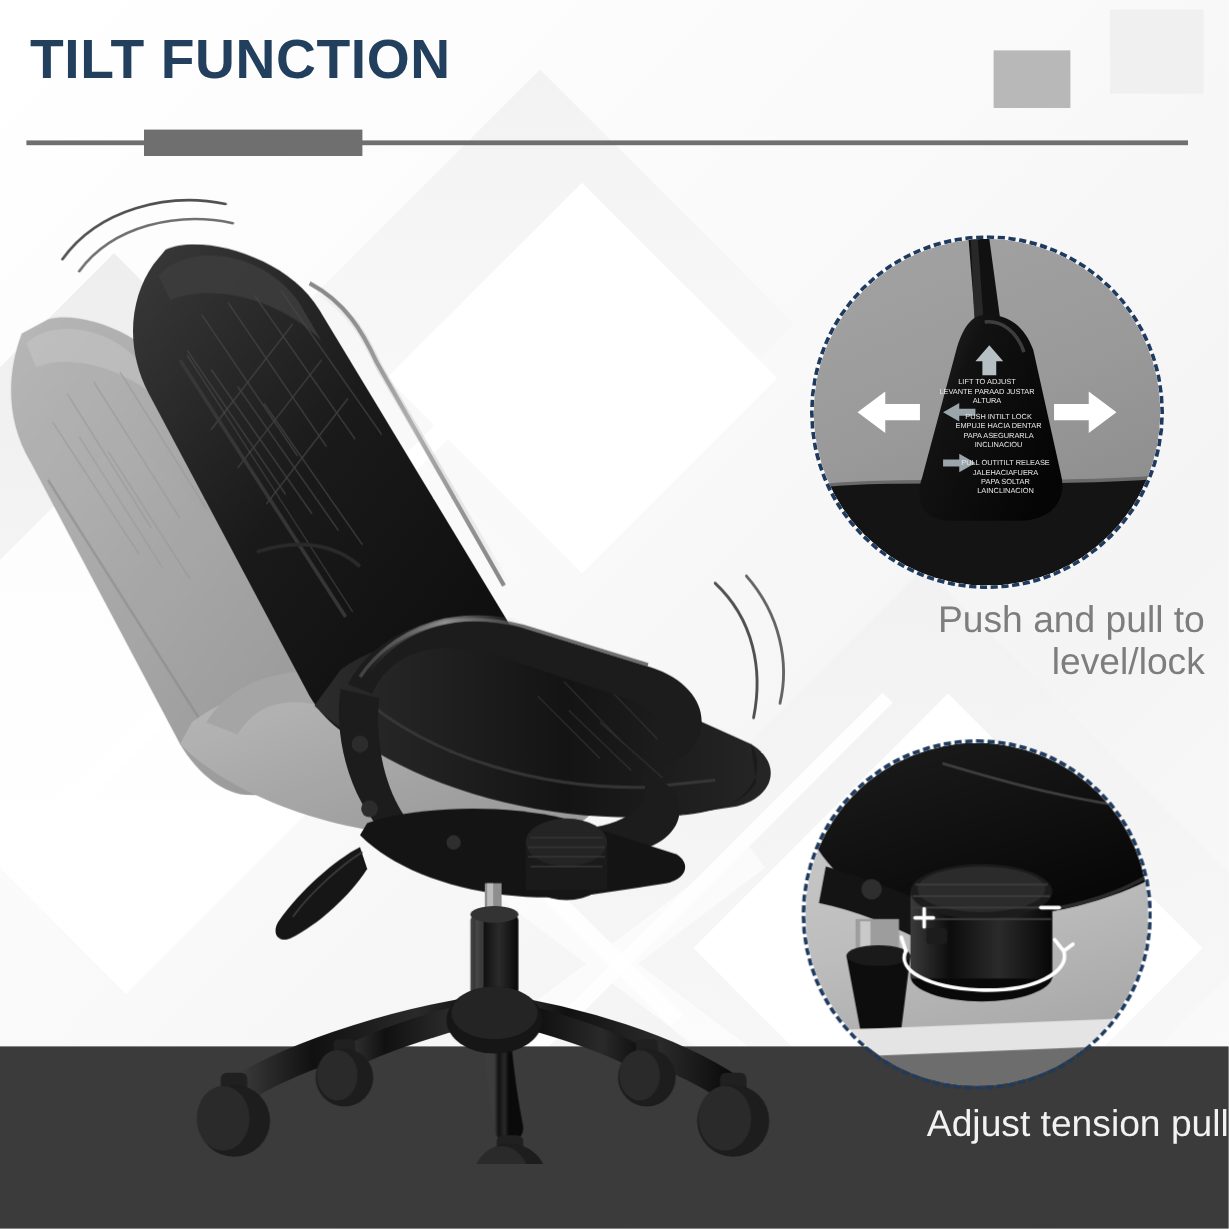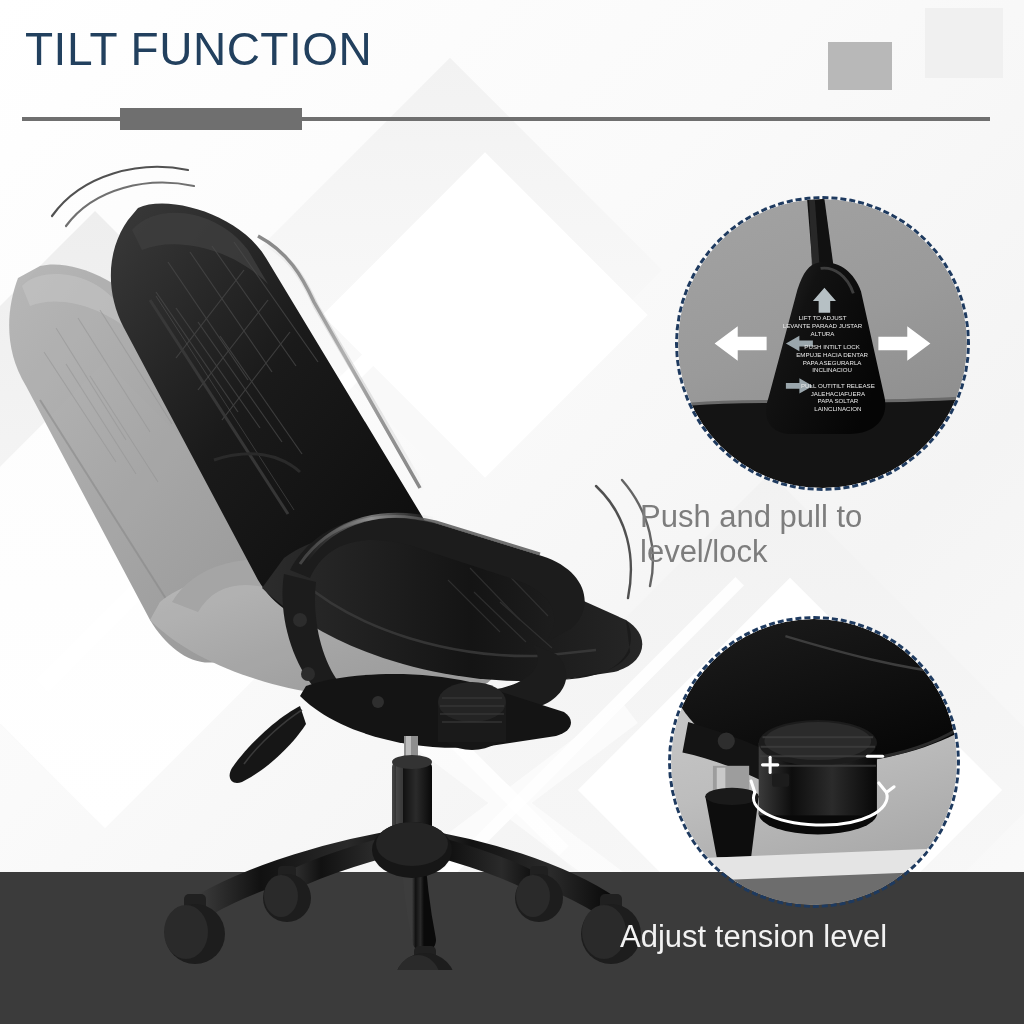--- a/index.html
+++ b/index.html
@@ -31,21 +31,21 @@
   .ds2{left:120px;top:660px;width:520px;height:14px;transform:rotate(45deg);}
   .ds3{left:330px;top:745px;width:480px;height:12px;transform:rotate(-45deg);}
   .watermark-x{position:absolute;left:330px;top:700px;width:360px;height:200px;opacity:.65;}
   .wm-arm{position:absolute;background:#ffffff;width:300px;height:26px;top:90px;left:30px;}
   .wm-a1{transform:rotate(37deg);}
   .wm-a2{transform:rotate(-37deg);}
 
   
   .title{
     position:absolute;left:25px;top:26px;
-    font-size:46px;font-weight:normal;letter-spacing:.5px;
+    font-size:46px;font-weight:bold;letter-spacing:.5px;
     color:#22405e;line-height:1;white-space:nowrap;
   }
   .rule-wrap{position:absolute;left:22px;top:108px;width:968px;height:22px;}
   .rule-line{position:absolute;left:0;top:9px;width:968px;height:4px;background:#6f6f6f;}
   .rule-block{position:absolute;left:98px;top:0px;width:182px;height:22px;background:#6f6f6f;}
 
   .deco-sq{position:absolute;}
   .deco-light{left:925px;top:8px;width:78px;height:70px;background:#f0f0f0;}
   .deco-dark{left:828px;top:42px;width:64px;height:48px;background:#b8b8b8;}
 
@@ -61,21 +61,21 @@
   .arcs svg{display:block;overflow:visible;}
 
   
   .callout{position:absolute;border-radius:50%;overflow:hidden;
     border:3px dashed #1e3a5f;box-sizing:border-box;}
   .callout-1{left:675px;top:196px;width:295px;height:295px;}
   .callout-2{left:668px;top:616px;width:292px;height:292px;}
   .callout-inner{position:absolute;inset:0;border-radius:50%;overflow:hidden;}
   .callout-inner svg{display:block;width:100%;height:100%;}
 
-  .cap{position:absolute;text-align:left;color:#7d7d7d;
+  .cap{position:absolute;text-align:right;color:#7d7d7d;
     font-weight:300;line-height:1.12;}
   .cap-1{left:640px;top:500px;width:364px;font-size:31px;}
   .cap-2{left:620px;top:920px;width:404px;font-size:31px;color:#f2f2f2;}
 
   .lever-txt{font-family:"Liberation Sans", sans-serif;fill:#e9e9e9;}
 </style>
 </head>
 <body>
 
 <div class="stage">
@@ -457,16 +457,16 @@
           <path d="M206 144 L222 144"></path>
         </g>
 
         <path d="M0 252 L300 240 L300 268 L0 280 Z" fill="#e4e4e4"></path>
         <path d="M0 276 L300 264 L300 300 L0 300 Z" fill="#6d6d6d"></path>
       </svg>
     </div>
   </div>
 
   <div class="cap cap-2">
-    <div>Adjust tension level</div>
+    <div>Adjust tension pull</div>
   </div>
 
 </div>
 
 </body></html>

